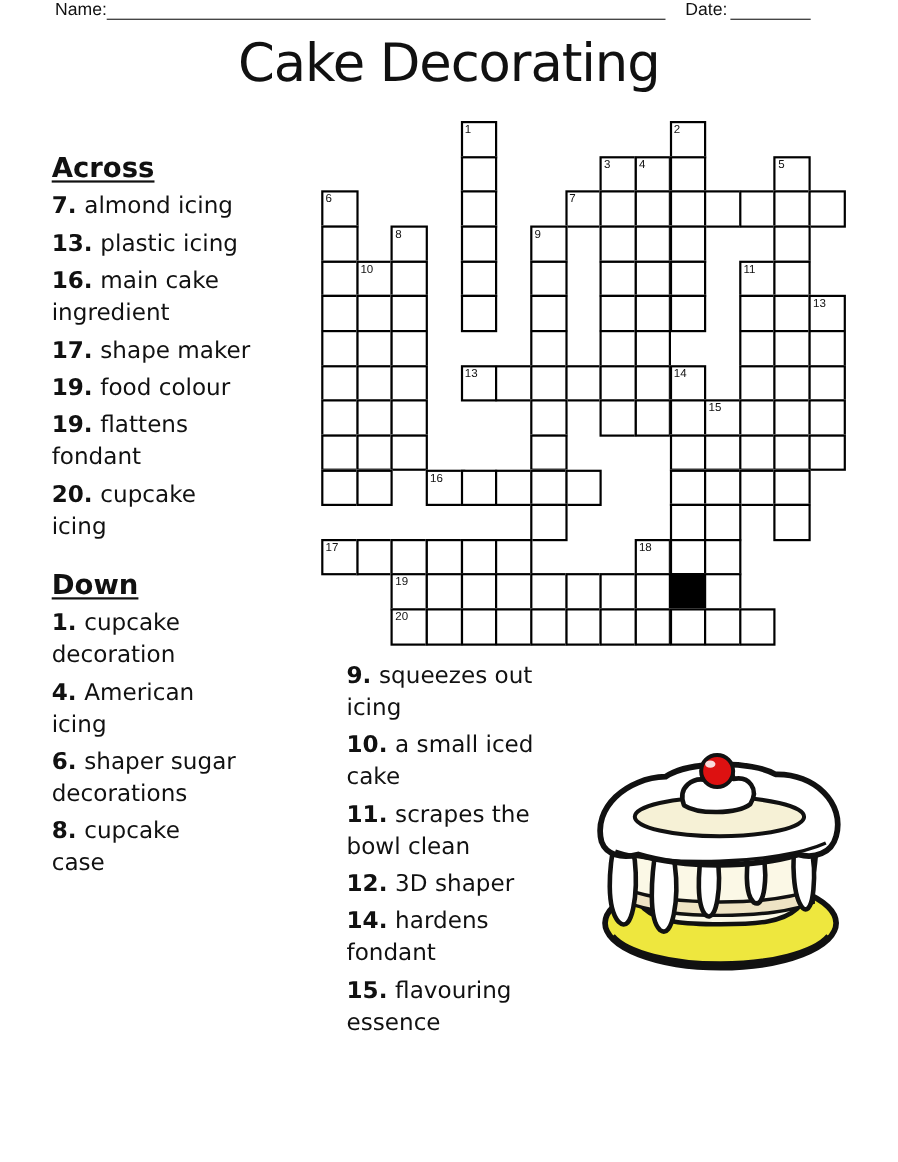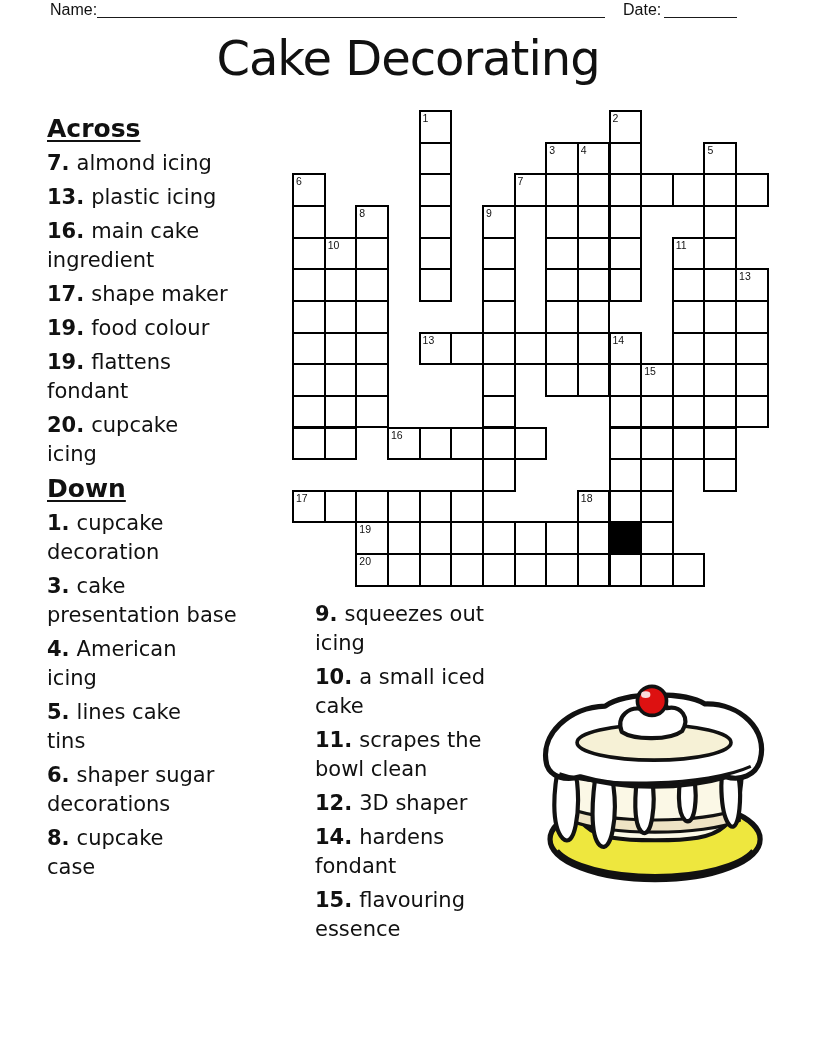--- a/index.html
+++ b/index.html
@@ -21,20 +21,21 @@
     font-size:48px;letter-spacing:-1px;font-weight:500;
   }
   
   .clue-col{position:absolute;font-size:21px;line-height:29px;}
   #col-left{left:47px;top:114px;width:244px;}
   #col-mid{left:300px;top:600px;width:234px;margin-left:15px;}
   .clue-head{
     font-size:25px;line-height:30px;font-weight:bold;
     text-decoration:underline;text-decoration-thickness:2px;text-underline-offset:3px;
     margin-bottom:5px;
+    margin-top:24px;
   }
   .clue{margin-bottom:5px;}
   .cnum{font-weight:bold;margin-right:7px;}
   .ctext{white-space:pre-line;}
   
   #grid{position:absolute;left:292px;top:110px;width:477px;height:477px;}
   .cell{
     position:absolute;width:33.65px;height:33.65px;box-sizing:border-box;
     border:2px solid #000;background:#fff;
   }
@@ -243,26 +244,22 @@
       <div class="clue"><span class="cnum">19.</span><span class="ctext">food colour</span></div>
       <div class="clue"><span class="cnum">19.</span><span class="ctext">flattens
 fondant</span></div>
       <div class="clue"><span class="cnum">20.</span><span class="ctext">cupcake
 icing</span></div>
     </div>
   <div class="clue-head">Down</div>
   <div>
       <div class="clue"><span class="cnum">1.</span><span class="ctext">cupcake
 decoration</span></div>
-      <div class="clue"><span class="cnum">3.</span><span class="ctext">cake
-presentation base</span></div>
       <div class="clue"><span class="cnum">4.</span><span class="ctext">American
 icing</span></div>
-      <div class="clue"><span class="cnum">5.</span><span class="ctext">lines cake
-tins</span></div>
       <div class="clue"><span class="cnum">6.</span><span class="ctext">shaper sugar
 decorations</span></div>
       <div class="clue"><span class="cnum">8.</span><span class="ctext">cupcake
 case</span></div>
     </div>
 </div>
 
 <div class="clue-col" id="col-mid">
   <div>
       <div class="clue"><span class="cnum">9.</span><span class="ctext">squeezes out

